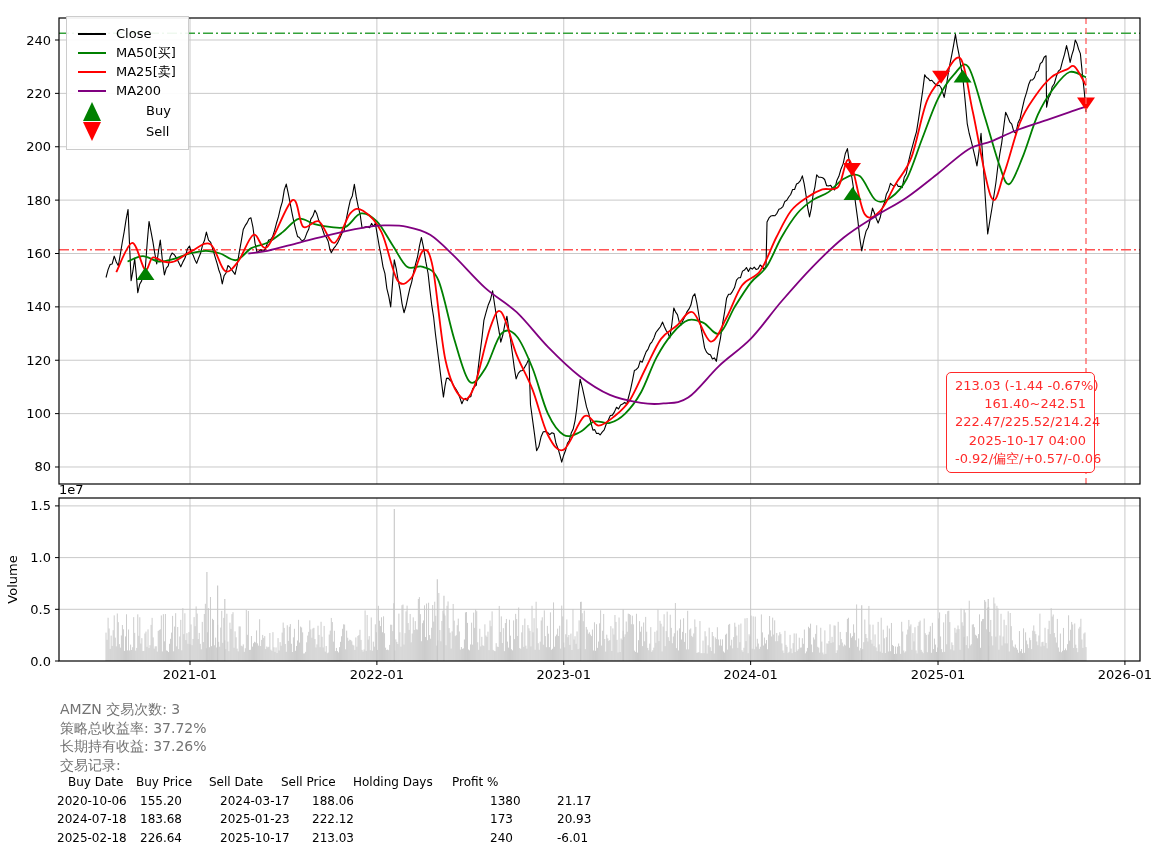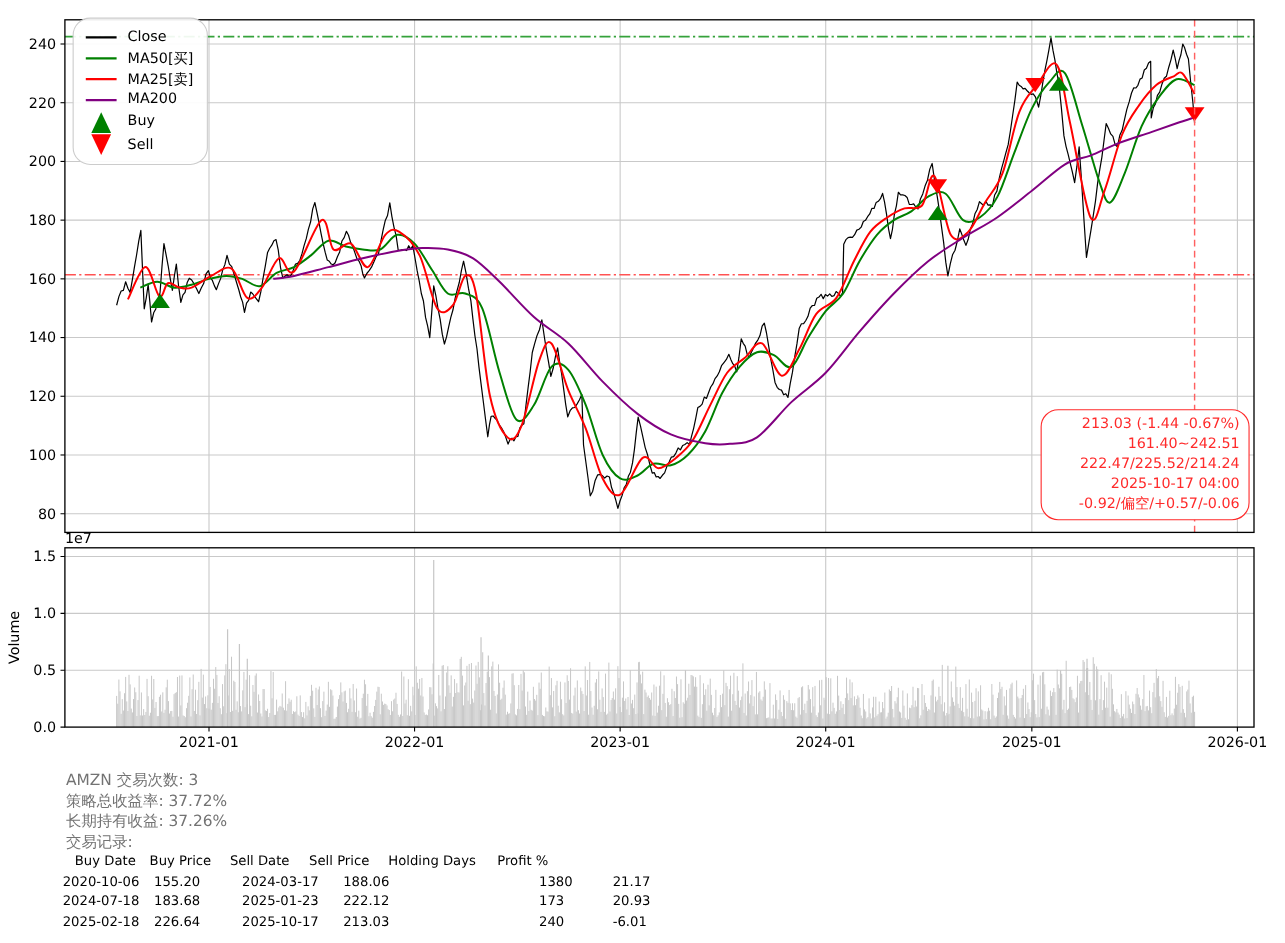--- a/index.html
+++ b/index.html
@@ -1,28 +1,28 @@
 <!DOCTYPE html>
 <html><head>
 <meta charset="utf-8">
 <style>
   html,body{margin:0;padding:0;background:#ffffff;}
   body{width:1168px;height:857px;position:relative;font-family:"DejaVu Sans",sans-serif;-webkit-font-smoothing:antialiased;}
   #figure{position:absolute;left:0;top:0;width:1168px;height:857px;background:#fff;}
   #chart-svg{position:absolute;left:0;top:0;}
   
   #legend{position:absolute;left:66px;top:16px;background:rgba(255,255,255,0.92);
-    border:1px solid #cccccc;border-radius:16px;padding:7px 12px 7px 10px;z-index:5;}
+    border:1px solid #cccccc;border-radius:0;padding:7px 12px 7px 10px;z-index:5;}
   .legend-row{display:flex;align-items:center;height:19px;}
-  .legend-row.marker-row{height:21px;}
+  .legend-row.marker-row{height:21px;gap:30px;}
   .legend-swatch{width:30px;display:flex;justify-content:center;align-items:center;margin-right:9px;}
   .legend-label{font-size:13px;color:#000;white-space:nowrap;}
   
-  #crosshair-box{position:absolute;left:946px;top:372px;width:190px;box-sizing:border-box;
-    background:#ffffff;border:1.5px solid #ff2a2a;border-radius:16px;padding:4px 8px;
+  #crosshair-box{position:absolute;left:946px;top:372px;width:149px;box-sizing:border-box;
+    background:#ffffff;border:1.5px solid #ff2a2a;border-radius:5px;padding:4px 8px;
     z-index:6;text-align:right;}
   #crosshair-box .ann-line{font-size:13px;line-height:18.2px;color:#ff2a2a;white-space:nowrap;}
   
   #summary{position:absolute;left:0;top:0;width:1168px;height:857px;z-index:4;pointer-events:none;}
   .sum-line{position:absolute;left:60px;font-size:14px;color:#737373;white-space:pre;}
   .tbl-cell{position:absolute;font-size:12px;color:#000;white-space:pre;}
   .tbl-right{width:70px;}
 </style>
 </head>
 <body>

